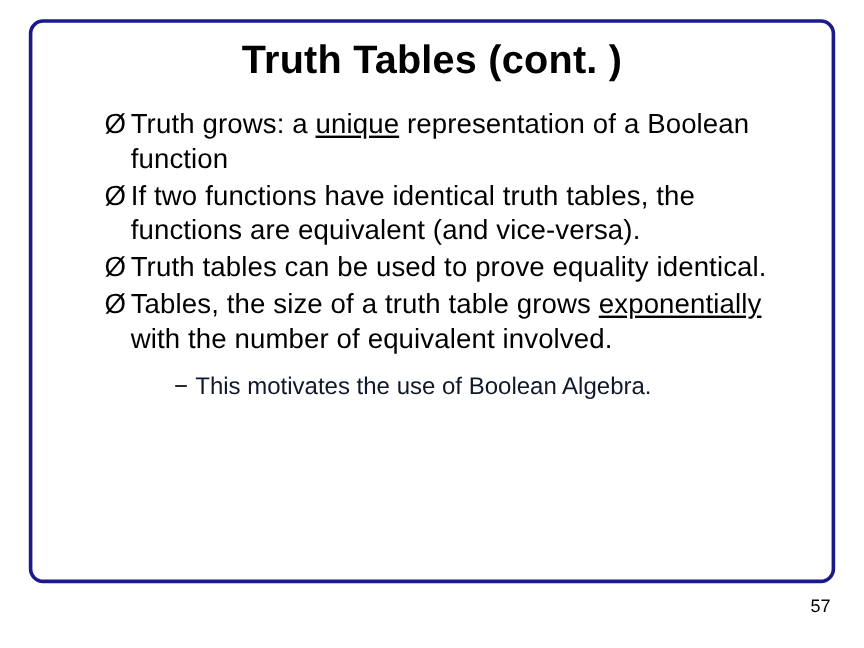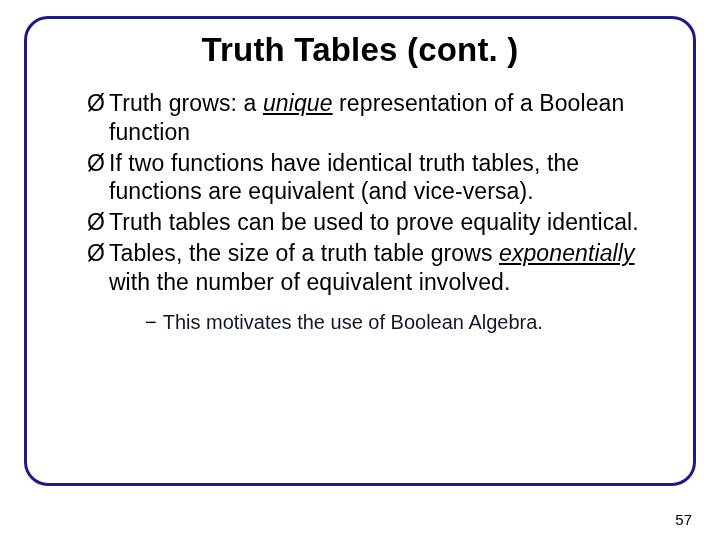--- a/index.html
+++ b/index.html
@@ -11,21 +11,21 @@
     position: relative;
     overflow: hidden;
   }
   .slide-frame {
     position: absolute;
     top: 16px;
     left: 24px;
     right: 24px;
     bottom: 54px;
     border: 3px solid #1a1a8a;
-    border-radius: 24px;
+    border-radius: 12px;
     padding: 12px 40px 20px 40px;
   }
   .slide-title {
     font-size: 33px;
     font-weight: bold;
     color: #000;
     text-align: center;
     margin-bottom: 20px;
     letter-spacing: 0.2px;
   }
@@ -43,21 +43,21 @@
     line-height: 1.25;
     margin-right: 4px;
     flex-shrink: 0;
   }
   .bullet-text {
     color: #000;
     font-size: 23px;
     line-height: 1.25;
     letter-spacing: 0.1px;
   }
-  .underline { text-decoration: underline; font-style: italic; }
+  .underline { text-decoration: underline; }
   .sub-list {
     padding-left: 58px;
     margin-top: 14px;
   }
   .sub-item {
     display: flex;
     align-items: flex-start;
   }
   .sub-marker {
     color: #000;
@@ -66,21 +66,21 @@
     margin-right: 6px;
     flex-shrink: 0;
   }
   .sub-text {
     color: #0f172a;
     font-size: 20px;
     line-height: 1.25;
   }
   .page-number {
     position: absolute;
-    bottom: 12px;
+    bottom: 26px;
     right: 28px;
     font-size: 15px;
     color: #000;
   }
 </style>
 </head>
 <body>
 
 <div class="slide-frame">
   <h1 class="slide-title">Truth Tables (cont. )</h1>

